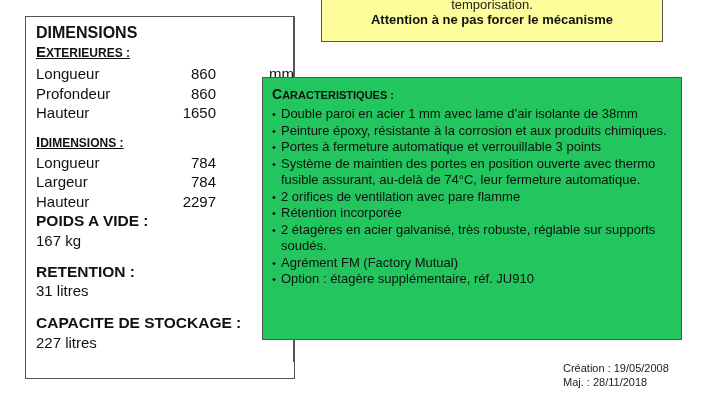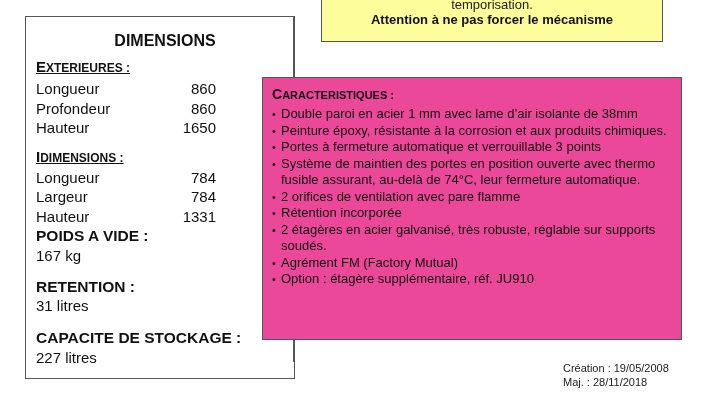--- a/index.html
+++ b/index.html
@@ -56,22 +56,21 @@
     .dims-box .content {
       position: absolute;
       left: 10px;
       top: 7px;
       right: 0;
     }
     .h-main {
       font-weight: bold;
       font-size: 16px;
       line-height: 17px;
-      margin: 8px;
-      text-align: center;
+      margin: 0;
     }
     .h-sub {
       font-weight: bold;
       font-size: 15px;
       line-height: 19px;
       margin: 0;
       font-variant: small-caps;
       text-decoration: underline;
     }
     .h-sub .sc {
@@ -109,21 +108,21 @@
 
     
     .char-box {
       position: absolute;
       left: 262px;
       top: 77px;
       width: 420px;
       height: 263px;
       border: 1px solid #555555;
       box-sizing: border-box;
-      background: #ec4899;
+      background: #22c55e;
     }
     .char-box .content {
       position: absolute;
       left: 9px;
       top: 7px;
       right: 6px;
     }
     .char-title {
       font-weight: bold;
       font-size: 14px;
@@ -210,21 +209,21 @@
         <span class="val">784</span>
         <span class="unit">mm</span>
       </div>
       <div class="dim-row">
         <span class="label">Largeur</span>
         <span class="val">784</span>
         <span class="unit">mm</span>
       </div>
       <div class="dim-row">
         <span class="label">Hauteur</span>
-        <span class="val">1331</span>
+        <span class="val">2297</span>
         <span class="unit">mm</span>
       </div>
     </div>
 
     <div class="section-title" style="">POIDS A VIDE :</div>
     <div class="value-line" style="margin-top:1px;">167 kg</div>
 
     <div class="section-title" style="margin-top:12px;">RETENTION :</div>
     <div class="value-line" style="margin-top:0;">31 litres</div>
 

